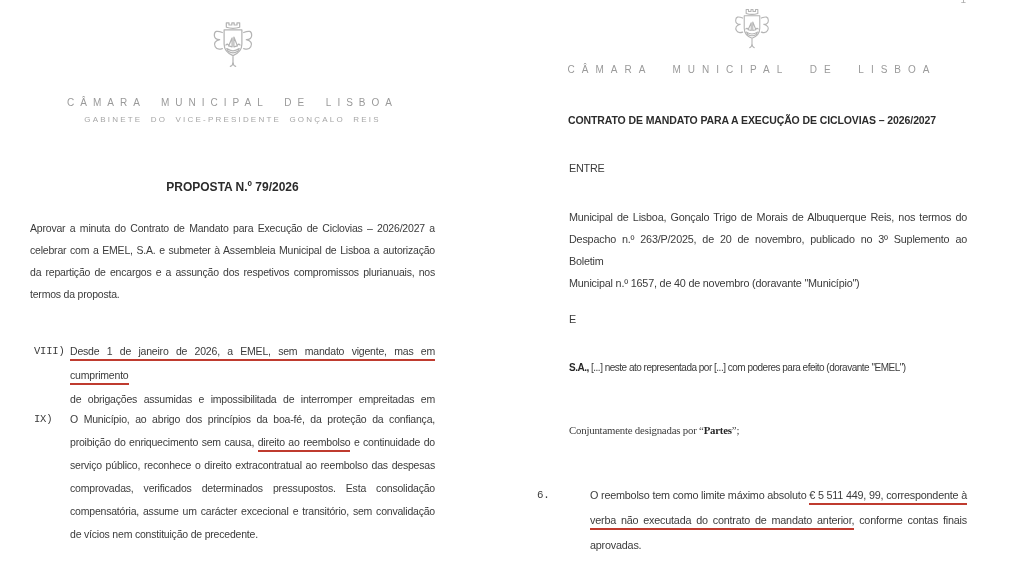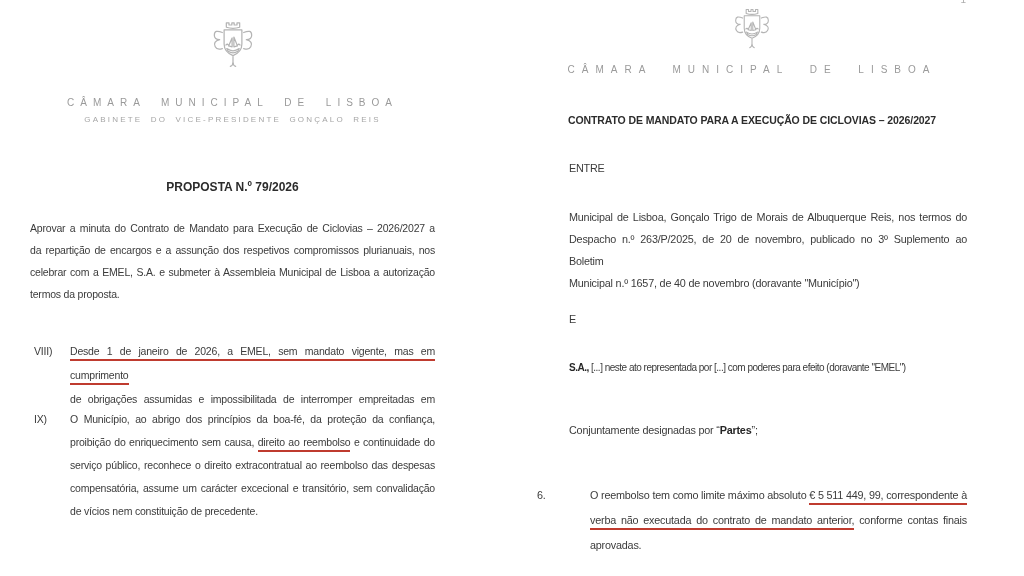--- a/index.html
+++ b/index.html
@@ -33,25 +33,25 @@
 
   .l-para{top:217px;line-height:22px;}
   .l-viii{top:339px;line-height:24px;}
   .l-ix{top:408px;line-height:23px;}
 
   .r-entre{top:162px;}
   .r-para1{top:206px;line-height:22px;}
   .r-e{top:313px;}
   .r-para2{top:357px;line-height:22px;}
   .r-para2 .line:first-child{font-size:10px;letter-spacing:-0.5px;}
-  .r-conj{top:424px;}
+  .r-conj{top:424px;font-family:Liberation Serif, serif;}
   .r-item6{top:483px;line-height:25px;}
 
   .item{padding-left:0;}
-  .item .item-label{position:absolute;top:0;}
+  .item .item-label{position:absolute;top:0;font-family:Liberation Mono, monospace;}
   .l-viii .item-label,.l-ix .item-label{left:4px;}
   .l-viii .item-body,.l-ix .item-body{padding-left:40px;}
   .r-item6 .item-label{left:0;}
   .r-item6 .item-body{padding-left:21px;}
 
   .line{min-height:1em;}
   .line.just{text-align:justify;text-align-last:justify;}
   .seg-bold{font-weight:bold;color:#262626;}
   .seg-red{border-bottom:2px solid #bf3b2f;padding-bottom:2px;}
 
@@ -75,39 +75,40 @@
         <path d="M48,18 q9,-4 9,3 q0,5 -6,5 q8,2 5,8 q-2,4 -8,2"></path>
         <path d="M36,45 v6 q0,4 -3,5 M36,51 q0,4 3,5"></path>
       </svg>
     </div>
     <div class="org-line">CÂMARA MUNICIPAL DE LISBOA</div>
     <div class="dept-line">GABINETE DO VICE-PRESIDENTE GONÇALO REIS</div>
     <h1 class="doc-title">PROPOSTA N.º 79/2026</h1>
 
     <div class="block para l-para">
         <div class="line just"><span>Aprovar a minuta do Contrato de Mandato para Execução de Ciclovias – 2026/2027 a</span></div>
+        <div class="line just"><span>celebrar com a EMEL, S.A. e submeter à Assembleia Municipal de Lisboa a autorização</span></div>
         <div class="line just"><span>da repartição de encargos e a assunção dos respetivos compromissos plurianuais, nos</span></div>
-        <div class="line just"><span>celebrar com a EMEL, S.A. e submeter à Assembleia Municipal de Lisboa a autorização</span></div>
         <div class="line"><span>termos da proposta.</span></div>
       </div>
 
     <div class="block item l-viii">
       <span class="item-label">VIII)</span>
       <div class="item-body">
           <div class="line just"><span class="seg-red">Desde 1 de janeiro de 2026, a EMEL, sem mandato vigente, mas em cumprimento</span></div>
           <div class="line just"><span>de obrigações assumidas e impossibilitada de interromper empreitadas em</span></div>
         </div>
     </div>
 
     <div class="block item l-ix">
       <span class="item-label">IX)</span>
       <div class="item-body">
           <div class="line just"><span>O Município, ao abrigo dos princípios da boa-fé, da proteção da confiança,</span></div>
           <div class="line just"><span>proibição do enriquecimento sem causa, </span><span class="seg-red">direito ao reembolso</span><span> e continuidade do</span></div>
           <div class="line just"><span>serviço público, reconhece o direito extracontratual ao reembolso das despesas</span></div>
+          <div class="line just"><span>comprovadas, verificados determinados pressupostos. Esta consolidação</span></div>
           <div class="line just"><span>compensatória, assume um carácter excecional e transitório, sem convalidação</span></div>
           <div class="line"><span>de vícios nem constituição de precedente.</span></div>
         </div>
     </div>
   </section>
 
   <section class="page page-right">
     <div class="page-mark">1</div>
     <div class="crest">
       <svg width="56" height="52" viewBox="0 0 72 64" fill="none" stroke="#b4b4b4" stroke-width="1.4" stroke-linecap="round" stroke-linejoin="round">

